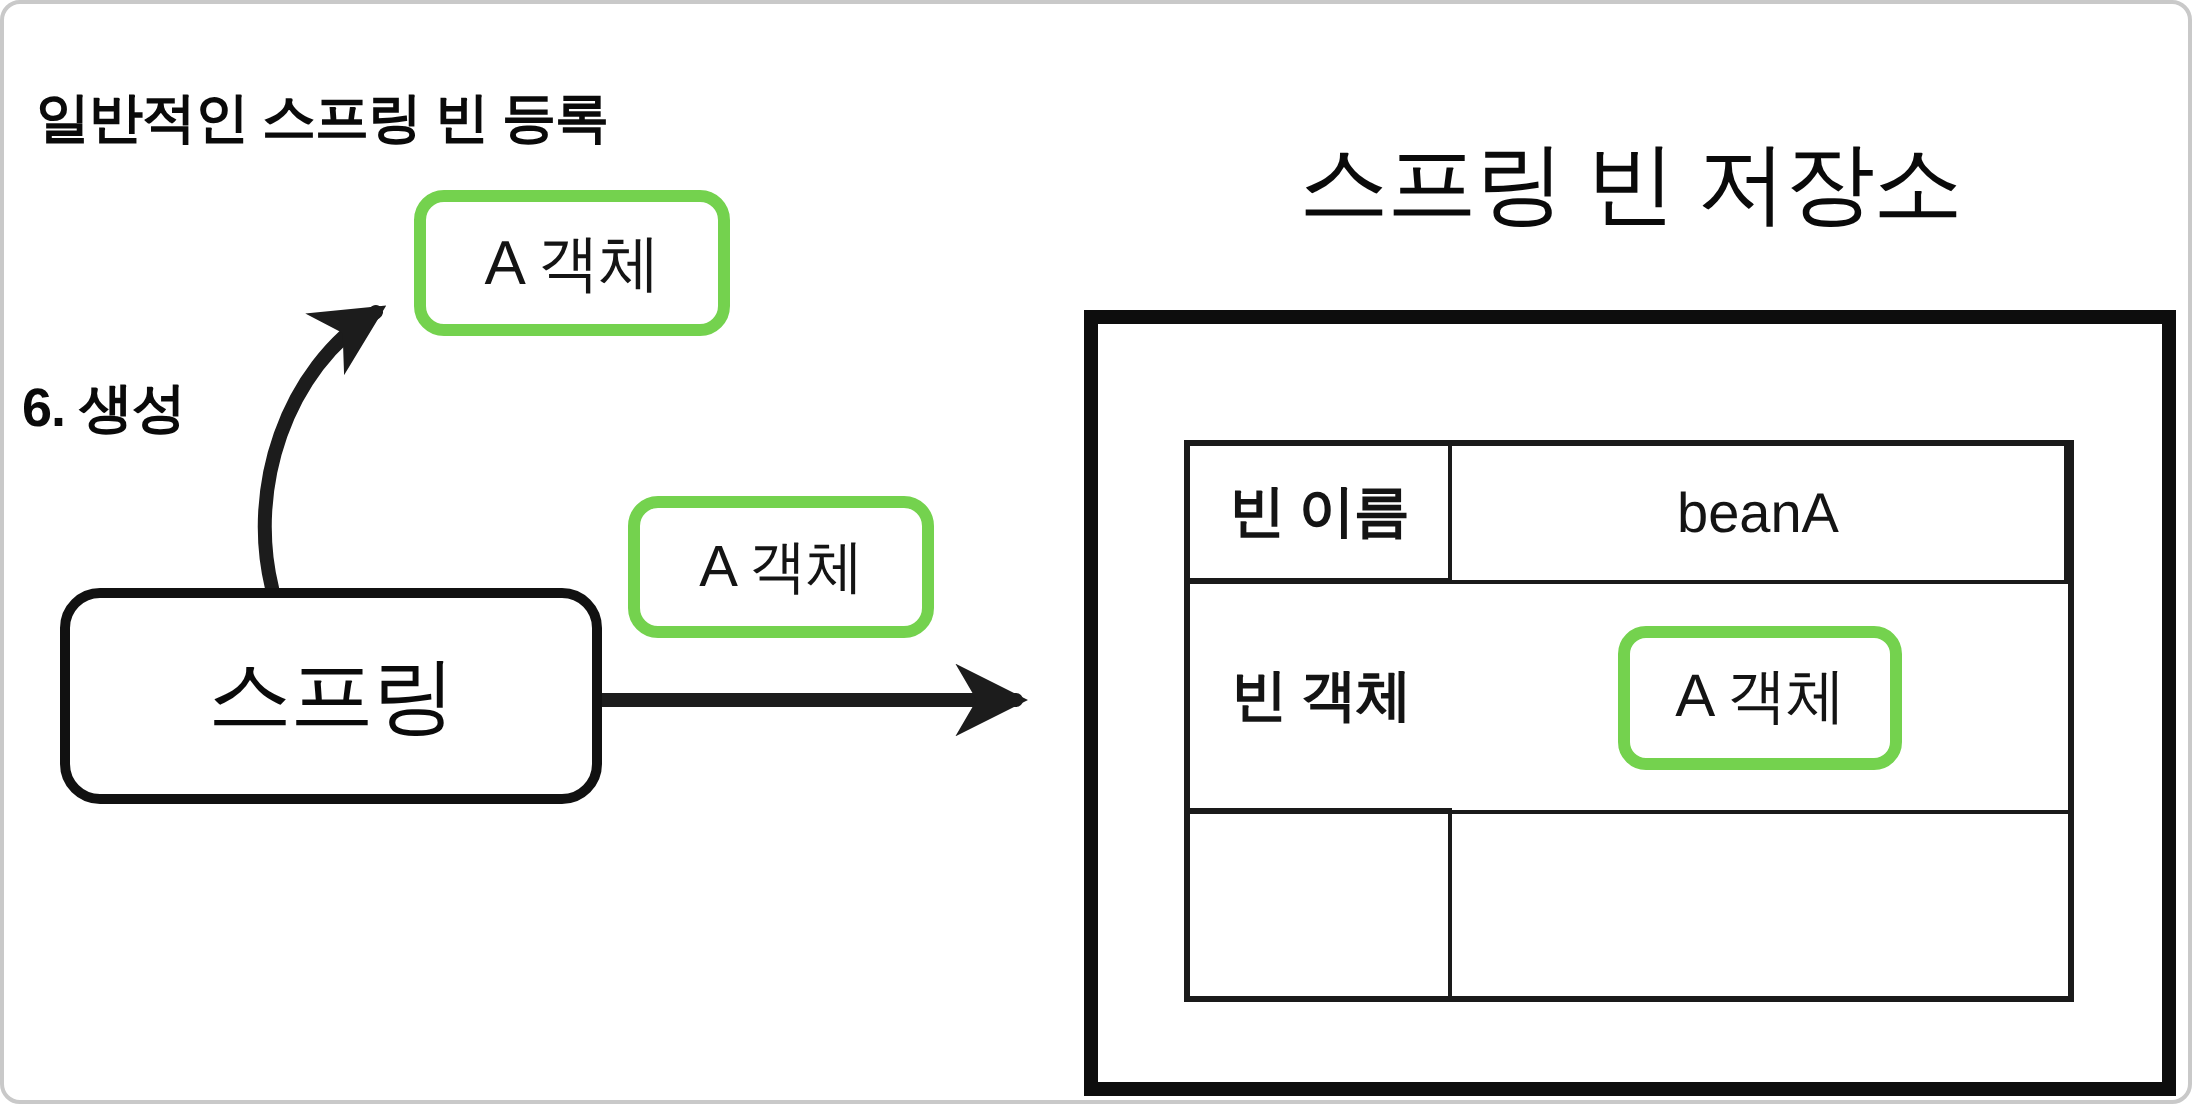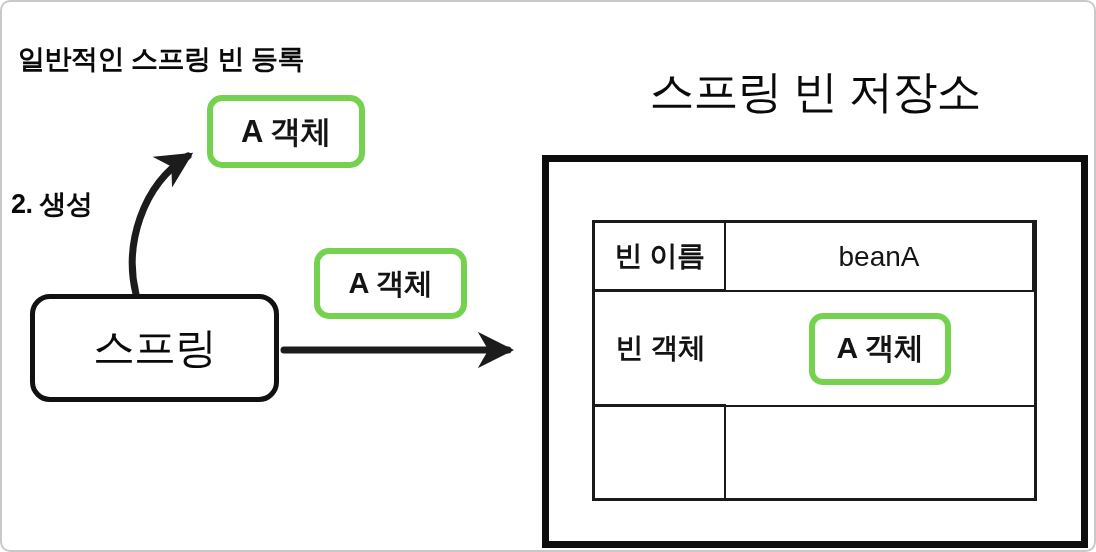--- a/index.html
+++ b/index.html
@@ -36,31 +36,31 @@
   .step1 { left: 9px; top: 184px; font-size: 27px; }
   .step2 { left: 327px; top: 370px; font-size: 29px; }
   .green-box {
     position: absolute;
     border: 6px solid #74d24e;
     border-radius: 15px;
     background: #ffffff;
     display: flex;
     align-items: center;
     justify-content: center;
-    font-weight: 700;
+    font-weight: 400;
     color: #141414;
     letter-spacing: -0.5px;
   }
   .green-box.a1 { left: 205px; top: 93px;  width: 158px; height: 73px; font-size: 31px; }
   .green-box.a2 { left: 312px; top: 246px; width: 153px; height: 71px; font-size: 29px; }
   .spring-box {
     position: absolute;
     left: 28px;
     top: 292px;
-    width: 249px;
+    width: 271px;
     height: 108px;
     border: 5px solid #111;
     border-radius: 20px;
     background: #fff;
     display: flex;
     align-items: center;
     justify-content: center;
     font-size: 42px;
     font-weight: 400;
     color: #0a0a0a;
@@ -138,21 +138,21 @@
       </marker>
     </defs>
 
     <path d="M 134,292 C 122,243 140,183 186,154" fill="none" stroke="#1c1c1c" stroke-width="7" stroke-linecap="round" marker-end="url(#head)"></path>
 
     <path d="M 282,348 L 506,348" fill="none" stroke="#1c1c1c" stroke-width="7" stroke-linecap="round" marker-end="url(#head)"></path>
   </svg>
 
   <div class="green-box a1">A 객체</div>
 
-  <div class="step-label step1">2. 생성</div>
+  <div class="step-label step1">6. 생성</div>
 
   <div class="spring-box">스프링</div>
 
   <div class="green-box a2">A 객체</div>
 
 
   <div class="repo-title">스프링 빈 저장소</div>
 
   <div class="repo-box"></div>
 

